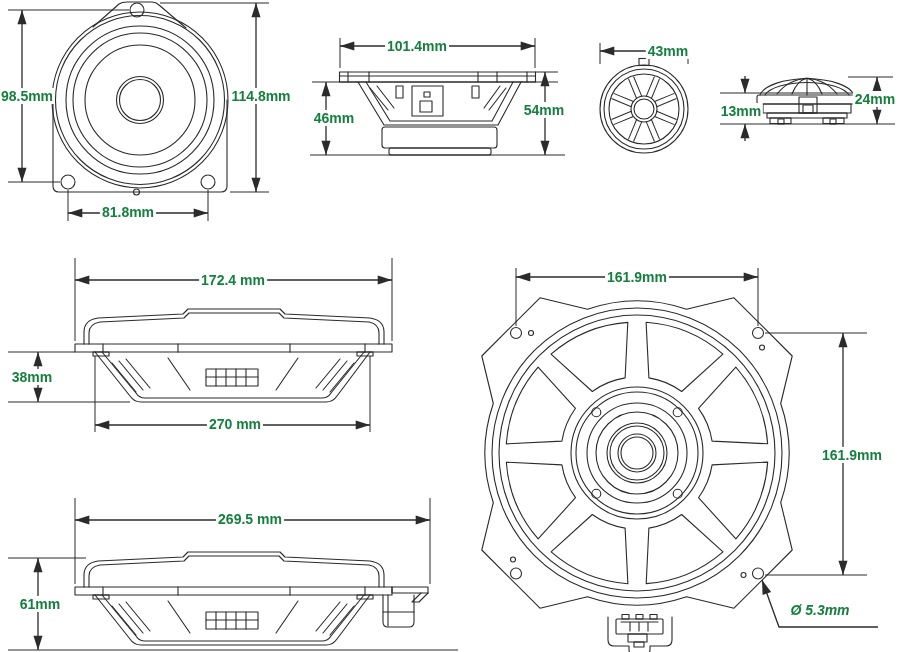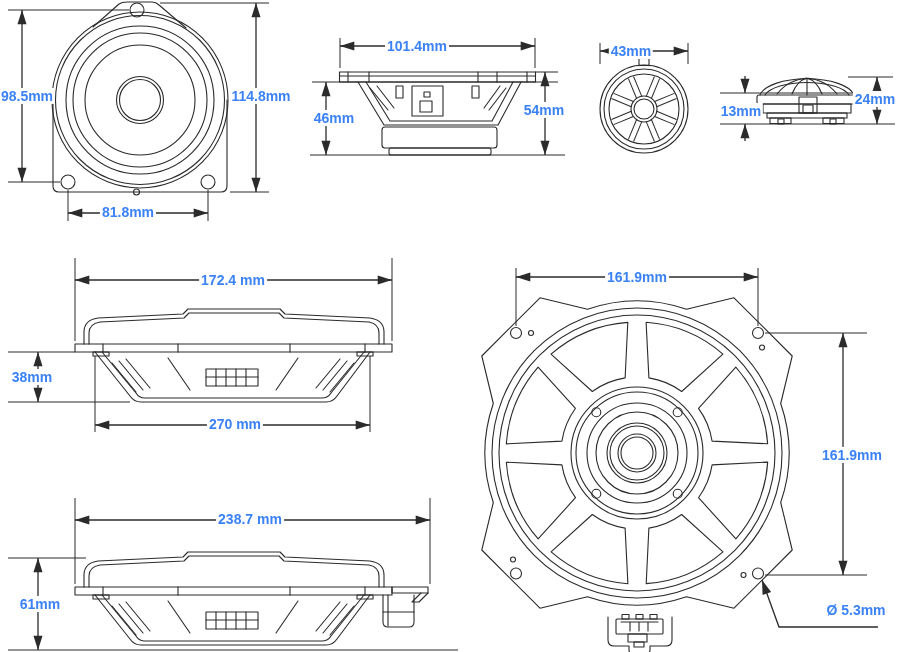--- a/index.html
+++ b/index.html
@@ -1,21 +1,21 @@
 <!DOCTYPE html>
 <html><head>
 <meta charset="utf-8">
 <style>
   html,body{margin:0;padding:0;background:#fff;}
   .stage{position:relative;width:900px;height:652px;background:#fff;overflow:hidden;
          font-family:"Liberation Sans",sans-serif;}
   .stage svg{position:absolute;left:0;top:0;}
-  .dim{position:absolute;transform:translate(-50%,-50%);background:#fff;color:#3b82f6;
+  .dim{position:absolute;transform:translate(-50%,-50%);background:#fff;color:#15803d;
        font:bold 14px "Liberation Sans",sans-serif;white-space:nowrap;padding:0 2px;line-height:1.15;}
-  .dim.it{margin-left:36px;}
+  .dim.it{font-style:italic;}
 </style>
 </head>
 <body>
 
 <div class="stage">
 
 <svg width="900" height="652" viewBox="0 0 900 652">
   <defs>
     <marker id="arr" viewBox="0 0 12 8" refX="11.5" refY="4" markerWidth="12" markerHeight="8" orient="auto-start-reverse">
       <path d="M0.5,0.5 L11.5,4 L0.5,7.5 Z" fill="#2b2b2b" stroke="none"></path>
@@ -231,29 +231,29 @@
 </svg>
 
 <span class="dim" style="left:27px;top:96px">98.5mm</span>
 <span class="dim" style="left:261px;top:96px">114.8mm</span>
 <span class="dim" style="left:128px;top:212px">81.8mm</span>
 
 <span class="dim" style="left:417px;top:46px">101.4mm</span>
 <span class="dim" style="left:334px;top:118px">46mm</span>
 <span class="dim" style="left:544px;top:110px">54mm</span>
 
-<span class="dim" style="left:631px;top:51px">43mm</span>
+<span class="dim" style="left:668px;top:51px">43mm</span>
 
 <span class="dim" style="left:741px;top:111px">13mm</span>
 <span class="dim" style="left:875px;top:99px">24mm</span>
 
 <span class="dim" style="left:233px;top:280px">172.4 mm</span>
 <span class="dim" style="left:32px;top:377px">38mm</span>
 <span class="dim" style="left:235px;top:424px">270 mm</span>
 
-<span class="dim" style="left:250px;top:519px">238.7 mm</span>
+<span class="dim" style="left:250px;top:519px">269.5 mm</span>
 <span class="dim" style="left:40px;top:604px">61mm</span>
 
 <span class="dim" style="left:637px;top:277px">161.9mm</span>
 <span class="dim" style="left:852px;top:455px">161.9mm</span>
 <span class="dim it" style="left:820px;top:610px">Ø 5.3mm</span>
 
 </div>
 
 </body></html>

